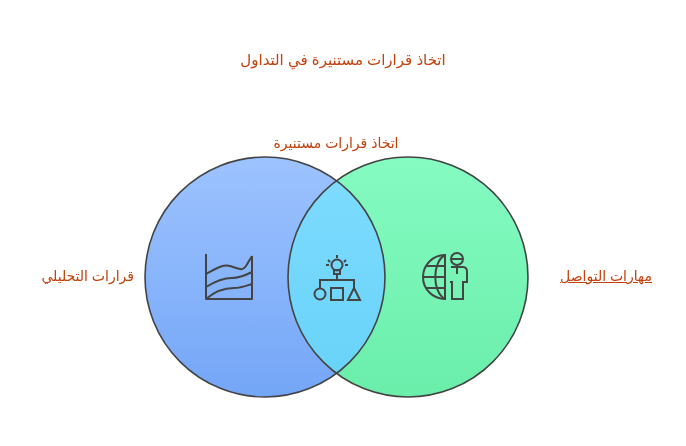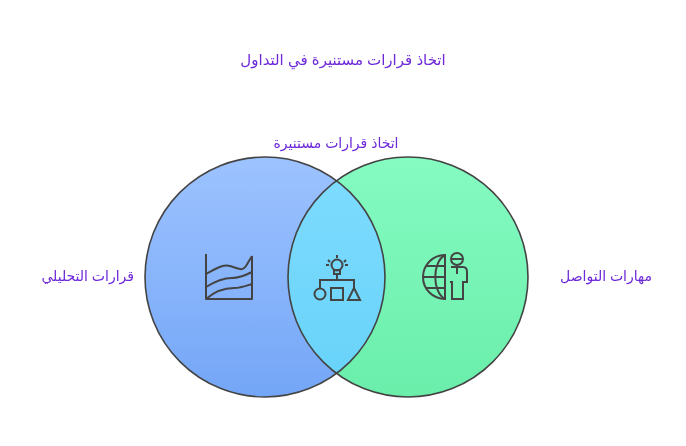--- a/index.html
+++ b/index.html
@@ -1,21 +1,21 @@
 <!DOCTYPE html>
 <html><head>
 <meta charset="utf-8">
 <style>
   html, body { margin:0; padding:0; background:#ffffff; }
   body { width:686px; height:446px; position:relative; overflow:hidden; font-family:"Liberation Sans", "DejaVu Sans", sans-serif; }
-  .txt { position:absolute; color:#6d28d9; font-size:14px; white-space:nowrap; direction:rtl; }
+  .txt { position:absolute; color:#c2410c; font-size:14px; white-space:nowrap; direction:rtl; }
   #title { left:0; width:686px; top:51px; text-align:center; font-size:15px; }
   #top-label { left:0; width:672px; top:135px; text-align:center; }
   #left-label { left:30px; width:104px; top:268px; text-align:right; }
-  #right-label { left:540px; width:112px; top:268px; text-align:right; }
+  #right-label { left:540px; width:112px; top:268px; text-align:right;text-decoration:underline; }
   svg { position:absolute; left:0; top:0; }
 </style>
 </head>
 <body>
 
 <div class="txt" id="title">اتخاذ قرارات مستنيرة في التداول</div>
 <div class="txt" id="top-label">اتخاذ قرارات مستنيرة</div>
 <div class="txt" id="left-label">قرارات التحليلي</div>
 <div class="txt" id="right-label">مهارات التواصل</div>
 

